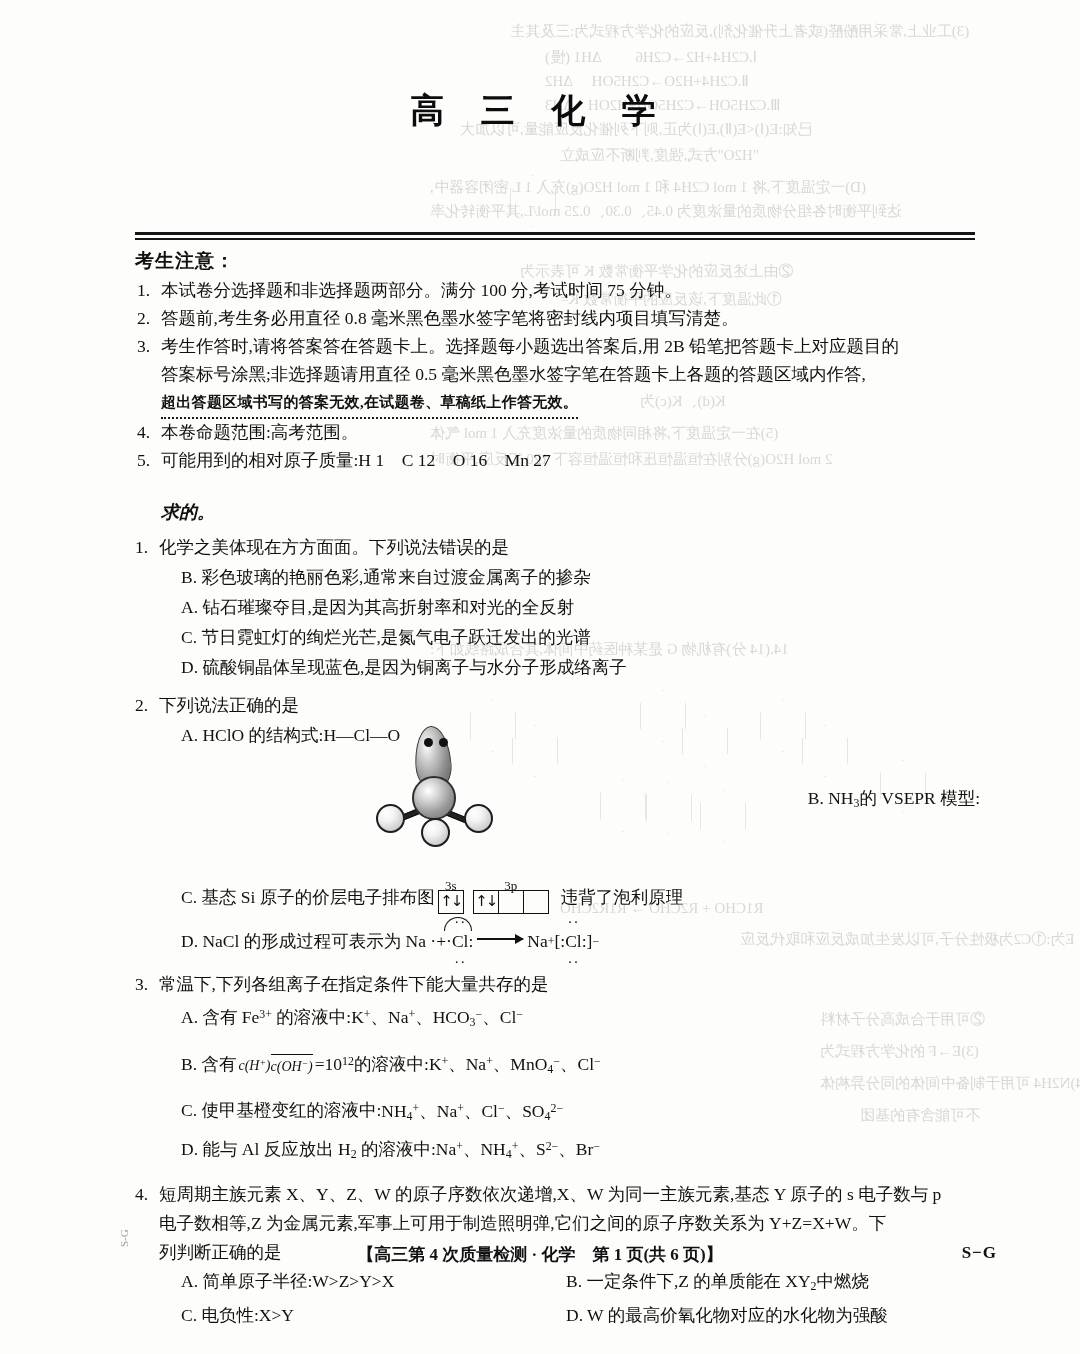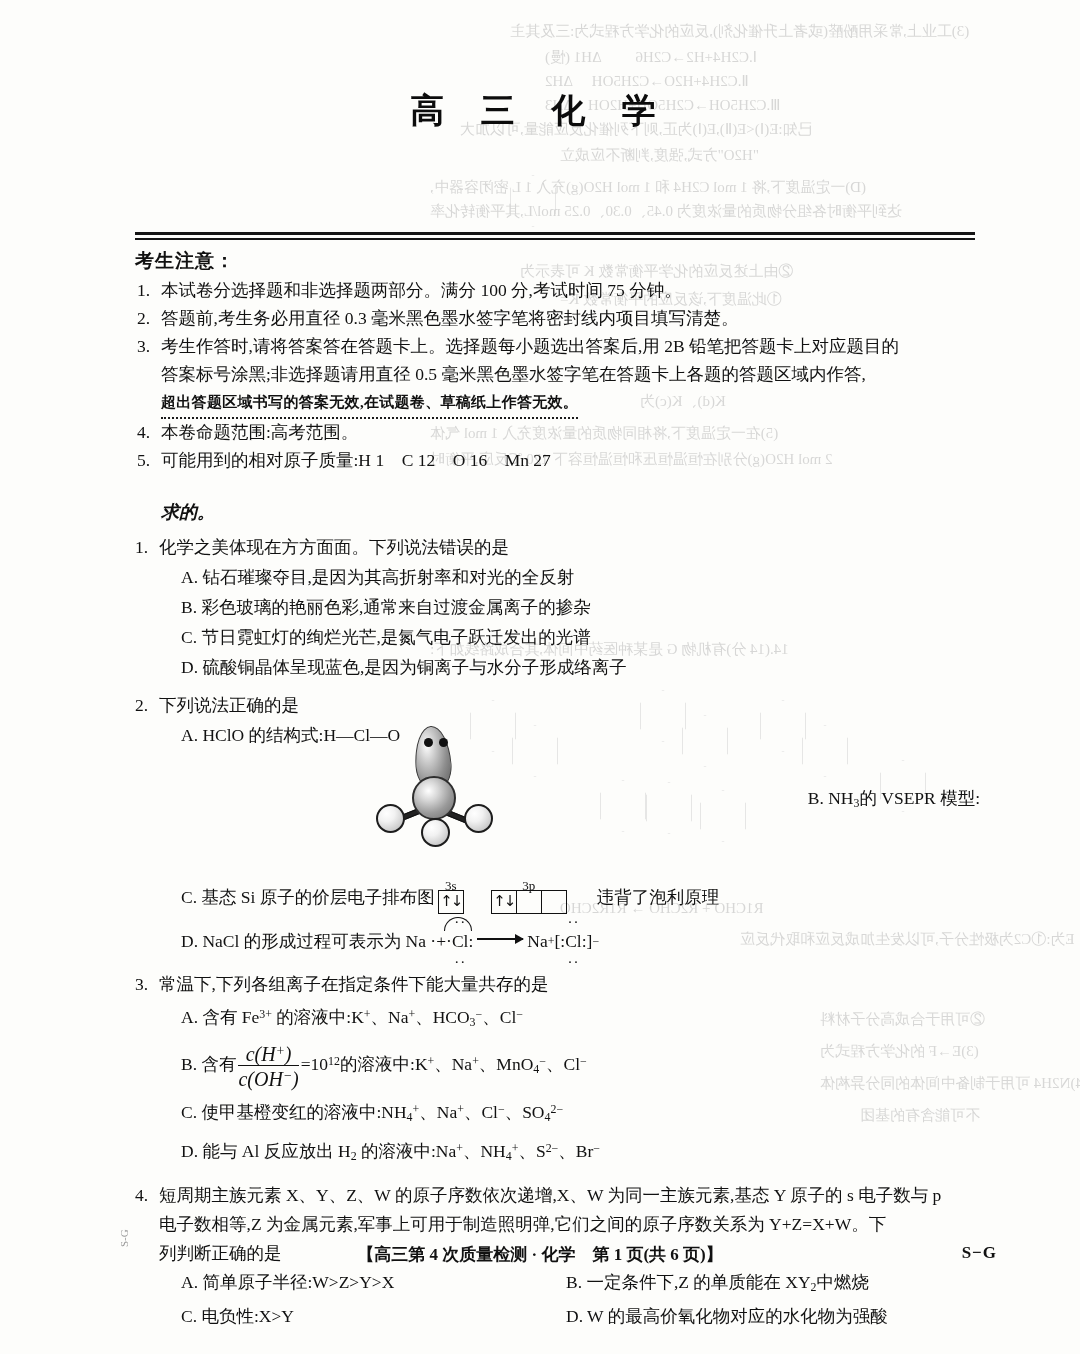--- a/index.html
+++ b/index.html
@@ -124,24 +124,24 @@
   }
   .two-col .c1 { width: 385px; }
   .two-col .c2 { flex: 1; }
 
   sub { font-size: .68em; vertical-align: -0.28em; }
   sup { font-size: .68em; vertical-align: 0.45em; }
 
   
   .frac {
     display: inline-flex;
-    flex-direction: column;
+    flex-direction: row;
     vertical-align: middle;
     text-align: center;
-    font-size: 20px;
+    font-size: 14px;
     line-height: 19px;
     margin: 4px 2px;
     position: relative;
     top: -1px;
   }
   .frac .den { border-top: 1.4px solid #111; }
   .ital { font-style: italic; }
 
   
   .vsepr {
@@ -201,21 +201,21 @@
   .vs-bond.b3 { left: 58px; top: 76px; width: 4px; height: 26px; }
 
   
   .orb-row {
     display: inline-flex;
     align-items: flex-end;
     position: relative;
     top: 3px;
     margin: 0 3px;
   }
-  .orb-group { position: relative; margin-right: 27px; }
+  .orb-group { position: relative; margin-right: 9px; }
   .orb-label {
     position: absolute;
     top: -19px;
     left: 50%;
     transform: translateX(-50%);
     font-size: 13px;
     font-family: "Liberation Serif", serif;
     white-space: nowrap;
   }
   .orb-boxes { display: flex; border: 1.6px solid #111; }
@@ -358,21 +358,21 @@
   <div class="content">
 
     <div class="notice-head">考生注意：</div>
     <ul class="notice-list">
       <li>
         <span class="num">1.</span>
         <span>本试卷分选择题和非选择题两部分。满分 100 分,考试时间 75 分钟。</span>
       </li>
       <li>
         <span class="num">2.</span>
-        <span>答题前,考生务必用直径 0.3 毫米黑色墨水签字笔将密封线内项目填写清楚。</span>
+        <span>答题前,考生务必用直径 0.8 毫米黑色墨水签字笔将密封线内项目填写清楚。</span>
       </li>
       <li>
         <span class="num">3.</span>
         <span>考生作答时,请将答案答在答题卡上。选择题每小题选出答案后,用 2B 铅笔把答题卡上对应题目的</span>
       </li>
     </ul>
     <div class="notice-cont">答案标号涂黑;非选择题请用直径 0.5 毫米黑色墨水签字笔在答题卡上各题的答题区域内作答,</div>
     <div class="notice-cont">
       <span class="emph">超出答题区域书写的答案无效,在试题卷、草稿纸上作答无效。</span>
     </div>
@@ -390,22 +390,22 @@
     <div class="section-head">
       <span class="cont">求的。</span>
     </div>
 
     <div class="q">
       <div class="q-stem">
         <span class="qnum">1.</span>
         <span>化学之美体现在方方面面。下列说法错误的是</span>
       </div>
       <div class="opts">
+        <div class="opt">B. 彩色玻璃的艳丽色彩,通常来自过渡金属离子的掺杂</div>
         <div class="opt">A. 钻石璀璨夺目,是因为其高折射率和对光的全反射</div>
-        <div class="opt">B. 彩色玻璃的艳丽色彩,通常来自过渡金属离子的掺杂</div>
         <div class="opt">C. 节日霓虹灯的绚烂光芒,是氮气电子跃迁发出的光谱</div>
         <div class="opt">D. 硫酸铜晶体呈现蓝色,是因为铜离子与水分子形成络离子</div>
       </div>
     </div>
 
     <div class="q" style="margin-top:9px;">
       <div class="q-stem">
         <span class="qnum">2.</span>
         <span>下列说法正确的是</span>
       </div>

